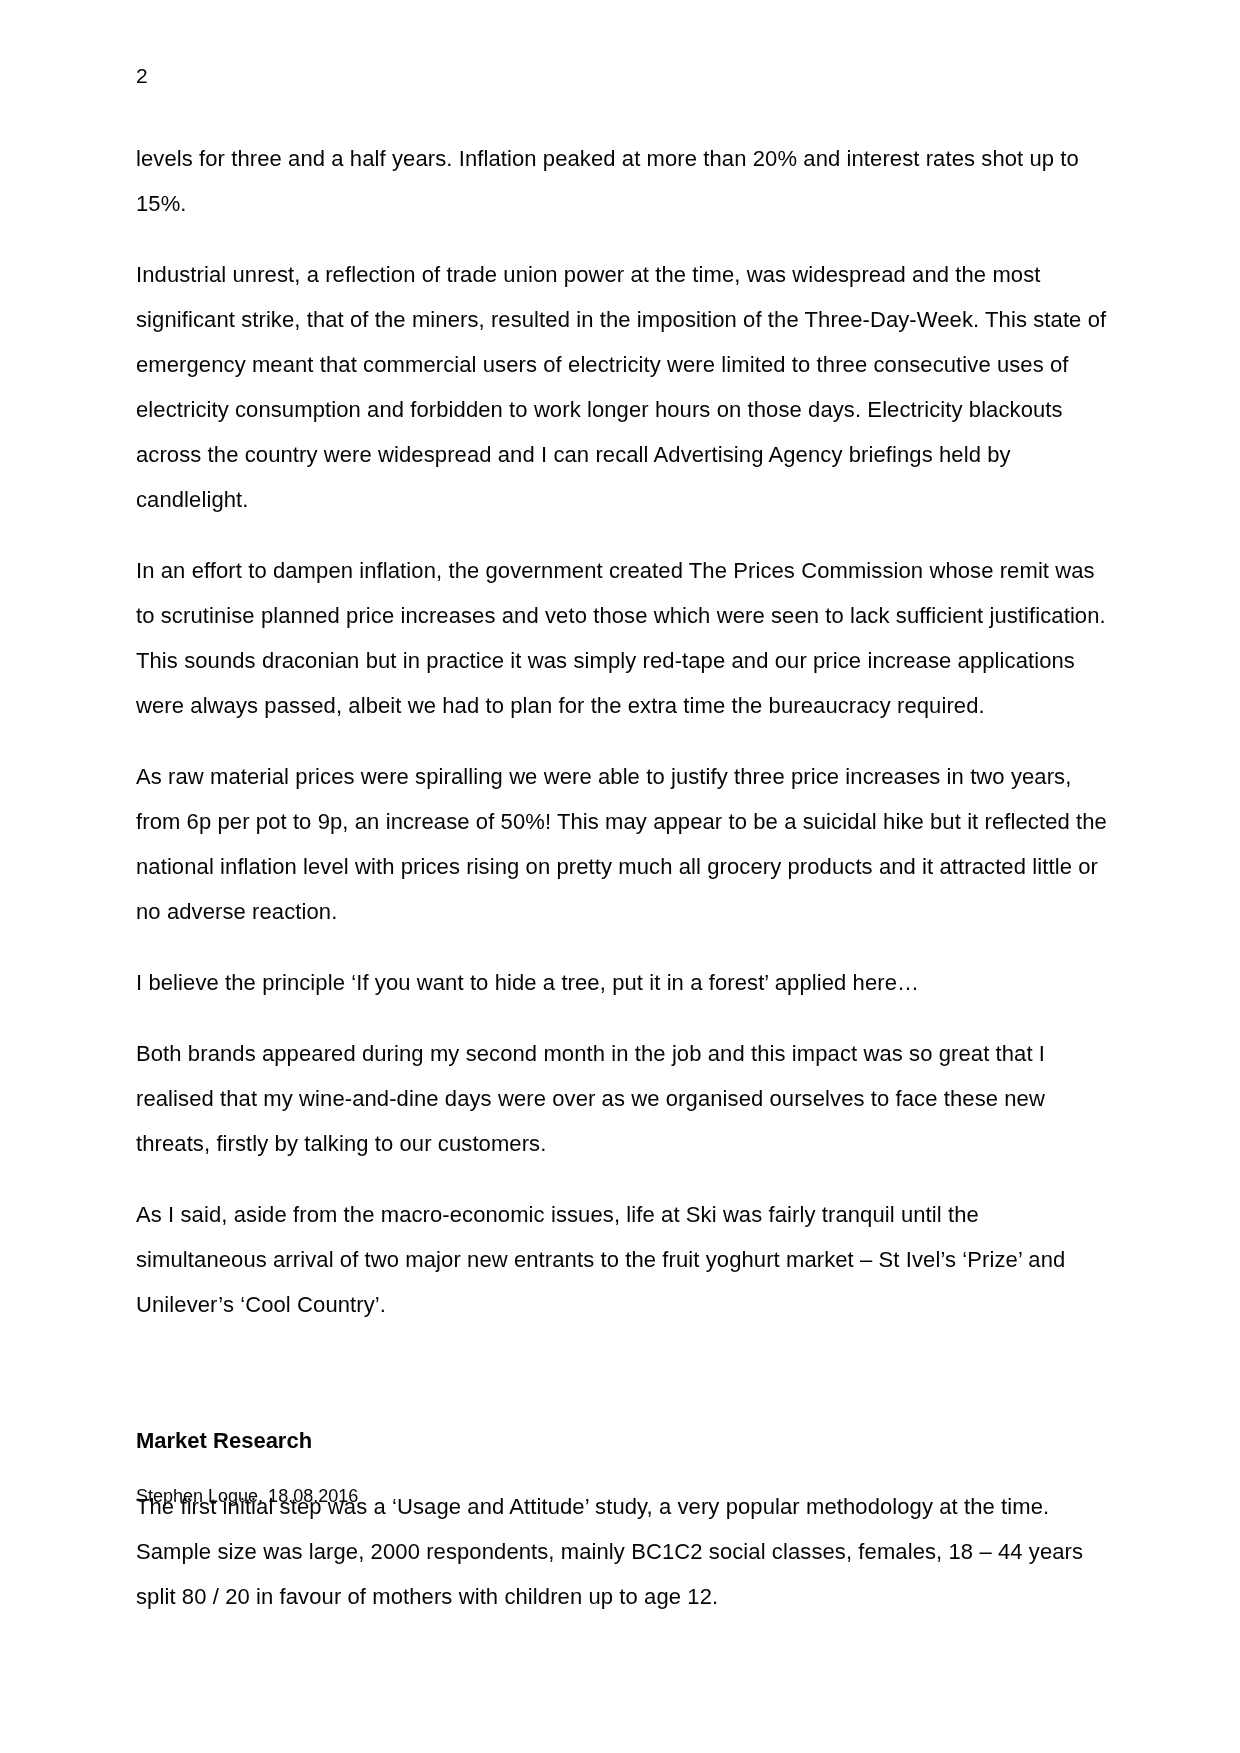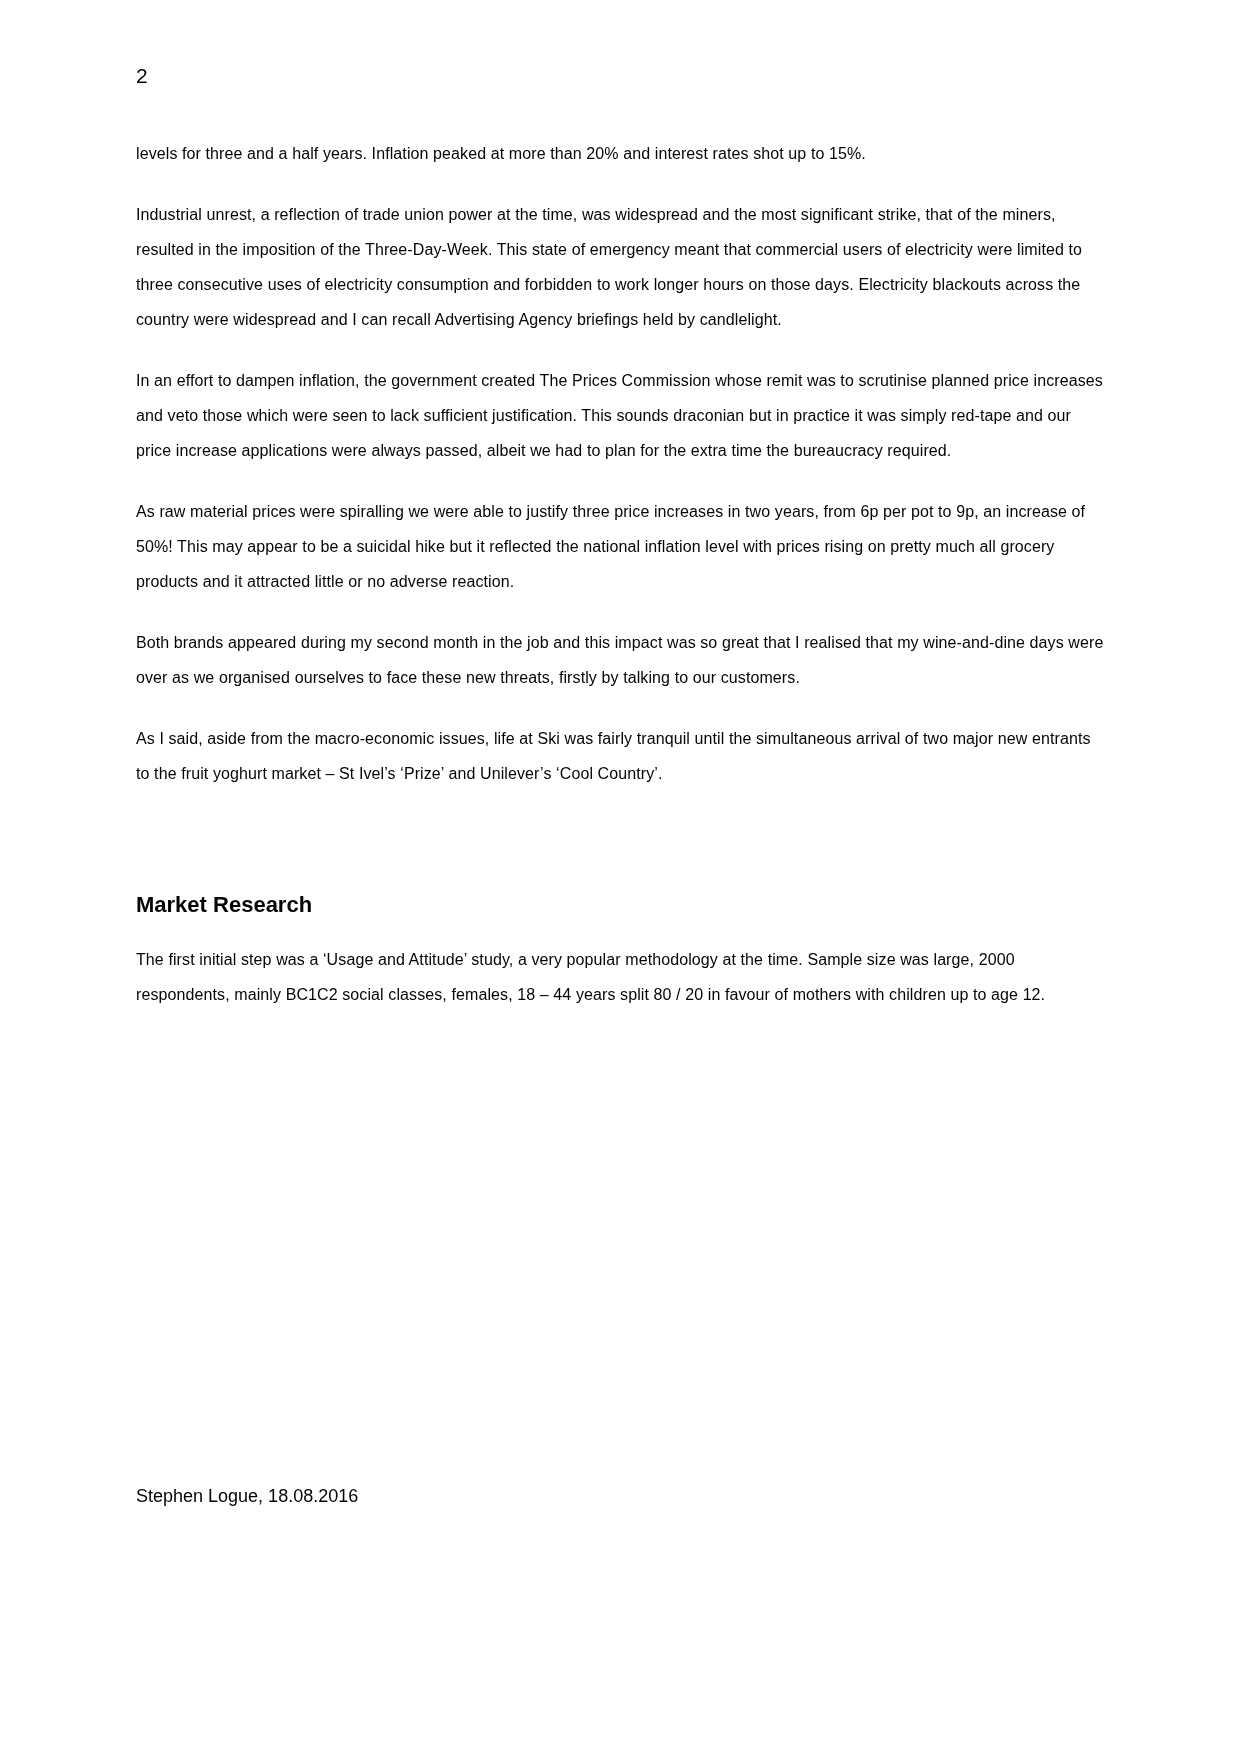--- a/index.html
+++ b/index.html
@@ -19,30 +19,30 @@
   }
   .page-number {
     font-size: 21px;
     line-height: 28px;
     margin-bottom: 46px;
   }
   .content {
     width: 975px;
   }
   .content p {
-    font-size: 16px;
-    line-height: 35px;
+    font-size: 22px;
+    line-height: 45px;
     margin: 0 4px 26px 0;
     letter-spacing: 0.1px;
   }
   .section-heading {
     font-size: 22px;
     line-height: 35px;
     font-weight: bold;
-    margin: 96px 0 20px 0;
+    margin: 96px 0 26px 0;
   }
   .doc-footer {
     position: absolute;
     left: 136px;
     top: 1482px;
     font-size: 18px;
     line-height: 28px;
   }
 </style>
 </head>
@@ -55,20 +55,21 @@
   <div class="content">
 
     <p>levels for three and a half years. Inflation peaked at more than 20% and interest rates shot up to 15%.</p>
 
     <p>Industrial unrest, a reflection of trade union power at the time, was widespread and the most significant strike, that of the miners, resulted in the imposition of the Three-Day-Week. This state of emergency meant that commercial users of electricity were limited to three consecutive uses of electricity consumption and forbidden to work longer hours on those days. Electricity blackouts across the country were widespread and I can recall Advertising Agency briefings held by candlelight.</p>
 
     <p>In an effort to dampen inflation, the government created The Prices Commission whose remit was to scrutinise planned price increases and veto those which were seen to lack sufficient justification. This sounds draconian but in practice it was simply red-tape and our price increase applications were always passed, albeit we had to plan for the extra time the bureaucracy required.</p>
 
     <p>As raw material prices were spiralling we were able to justify three price increases in two years, from 6p per pot to 9p, an increase of 50%! This may appear to be a suicidal hike but it reflected the national inflation level with prices rising on pretty much all grocery products and it attracted little or no adverse reaction.</p>
 
+    <p>I believe the principle ‘If you want to hide a tree, put it in a forest’ applied here…</p>
 
     <p>Both brands appeared during my second month in the job and this impact was so great that I realised that my wine-and-dine days were over as we organised ourselves to face these new threats, firstly by talking to our customers.</p>
 
     <p>As I said, aside from the macro-economic issues, life at Ski was fairly tranquil until the simultaneous arrival of two major new entrants to the fruit yoghurt market – St Ivel’s ‘Prize’ and Unilever’s ‘Cool Country’.</p>
 
     <div class="section-heading">Market Research</div>
 
     <p>The first initial step was a ‘Usage and Attitude’ study, a very popular methodology at the time. Sample size was large, 2000 respondents, mainly BC1C2 social classes, females, 18 – 44 years split 80 / 20 in favour of mothers with children up to age 12.</p>
 
 

